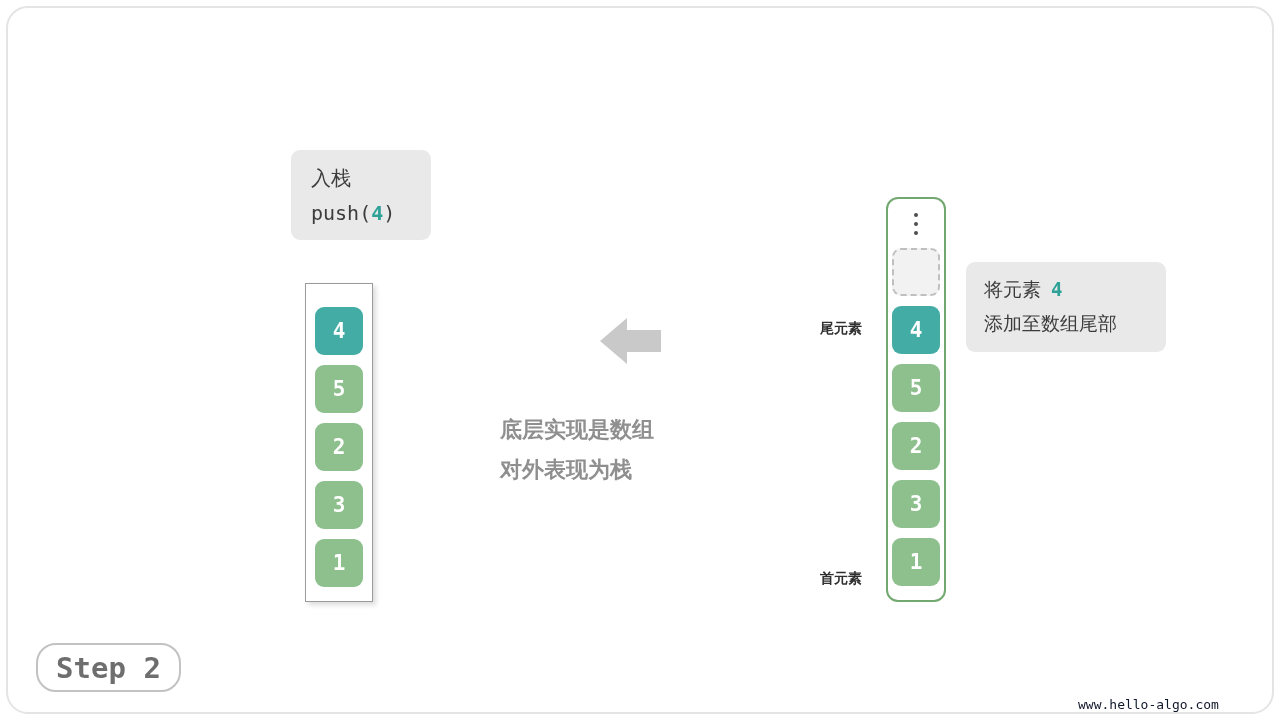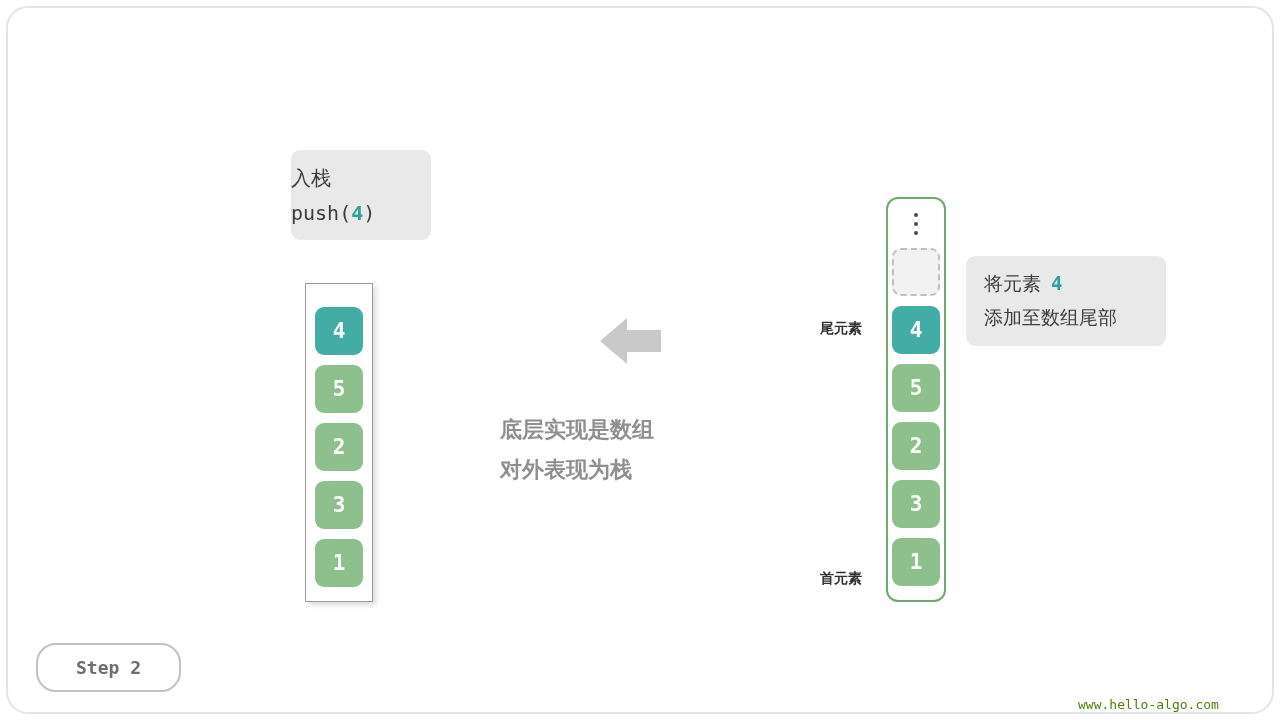--- a/index.html
+++ b/index.html
@@ -8,24 +8,24 @@
 
   .card {
     position: absolute; left: 6px; top: 6px; right: 6px; bottom: 6px;
     background: #ffffff; border: 2px solid #e4e4e4; border-radius: 22px;
   }
 
   
   .label-box {
     position: absolute; background: #e9e9e9; border-radius: 9px;
     display: flex; flex-direction: column; justify-content: center;
-    gap: 9px; font-size: 20px; color: #3c3c3c;
+    gap: 9px; padding-left: 20px; font-size: 20px; color: #3c3c3c;
   }
   .push-box { left: 291px; top: 150px; width: 140px; height: 90px; }
-  .annotation-box { left: 966px; top: 256px; width: 200px; height: 90px; padding-left: 18px; font-size: 19px; gap: 8px; }
+  .annotation-box { left: 966px; top: 262px; width: 200px; height: 90px; padding-left: 18px; font-size: 19px; gap: 8px; }
 
   .code { font-family: "DejaVu Sans Mono", monospace; }
   .teal { color: #2fa298; font-weight: bold; }
   .val-gap { margin-left: 10px; }
 
   
   .stack-panel {
     position: absolute; left: 305px; top: 283px; width: 68px; height: 319px;
     background: #ffffff; border: 1px solid #9b9b9b;
     box-shadow: 3px 3px 5px rgba(0,0,0,0.14);
@@ -63,24 +63,24 @@
   .arrow-shaft { width: 34px; height: 22px; background: #c9c9c9; }
 
   
   .center-note { position: absolute; left: 500px; top: 410px; width: 264px; text-align: left; font-weight: bold; font-size: 22px; line-height: 40px; color: #8f8f8f; }
 
   
   .step-box {
     position: absolute; left: 36px; top: 643px; width: 145px; height: 49px;
     background: #ffffff; border: 2px solid #c2c2c2; border-radius: 20px;
     display: flex; align-items: center; justify-content: center;
-    font-family: "DejaVu Sans Mono", monospace; font-weight: bold; font-size: 18px; color: #6e6e6e;
+    font-family: "DejaVu Sans Mono", monospace; font-weight: bold; font-size: 29px; color: #6e6e6e;
   }
 
-  .watermark { position: absolute; left: 1078px; top: 697px; font-family: "DejaVu Sans Mono", monospace; font-size: 13px; color: #4d7c0f; }
+  .watermark { position: absolute; left: 1078px; top: 697px; font-family: "DejaVu Sans Mono", monospace; font-size: 13px; color: #0f172a; }
 </style>
 </head>
 <body>
 
 <div class="card"></div>
 
 <div class="label-box push-box">
   <div>入栈</div>
   <div class="code"><span>push(</span><span class="teal">4</span><span>)</span></div>
 </div>

